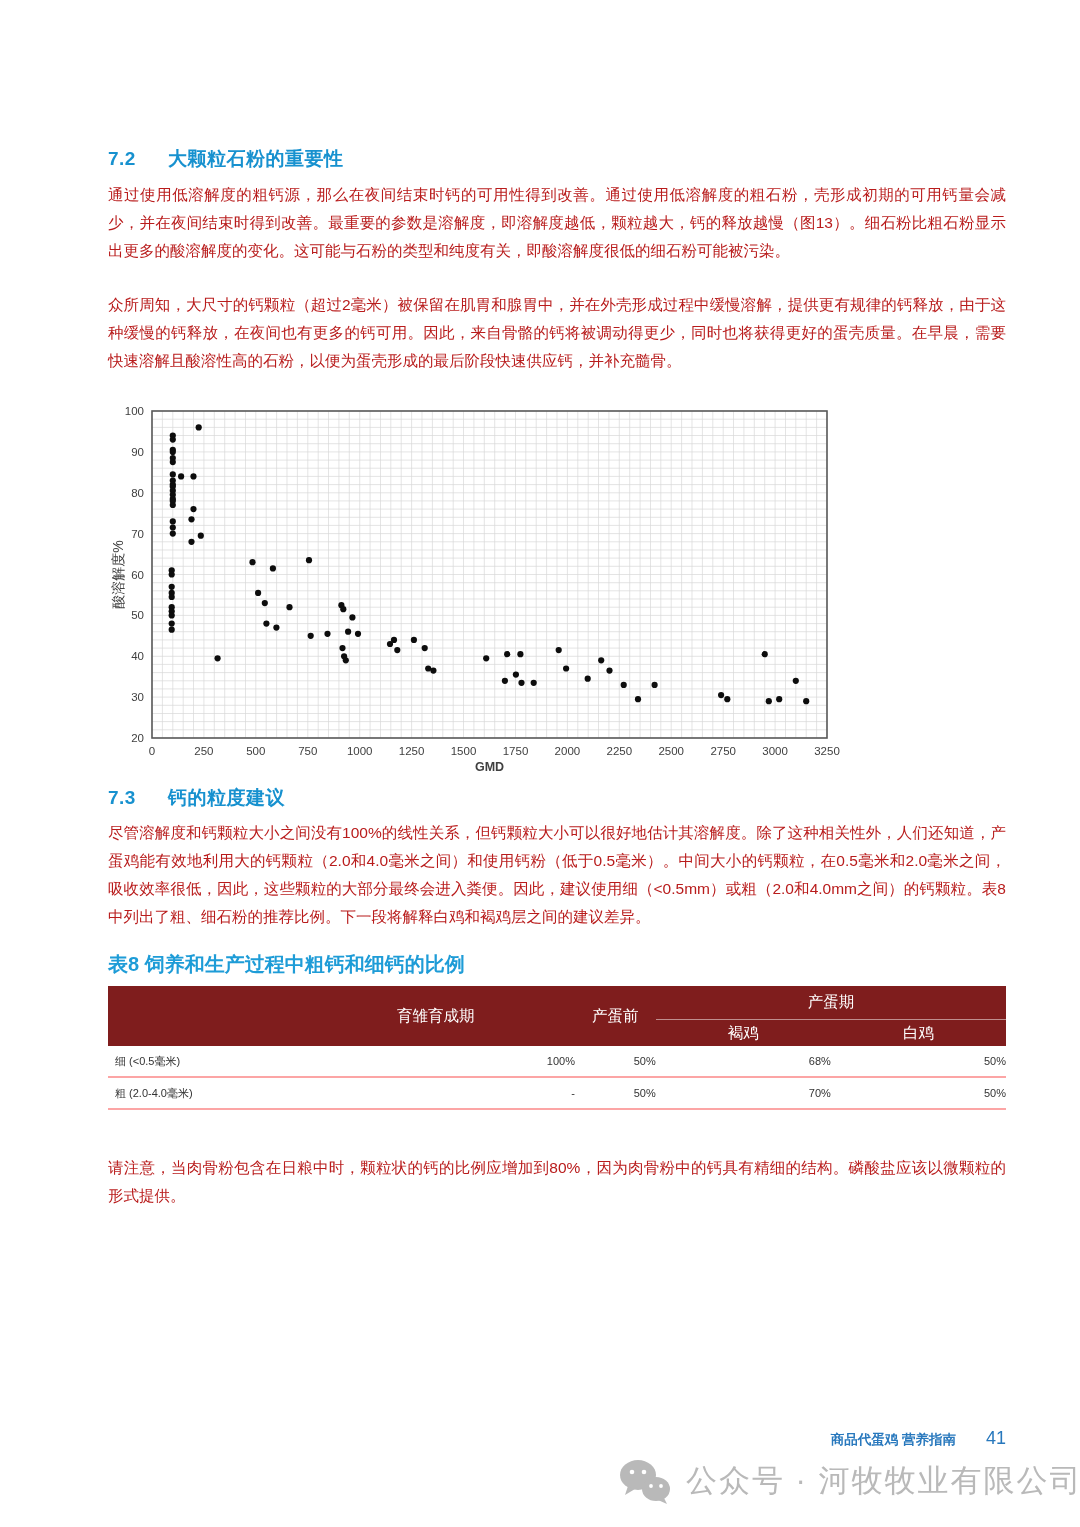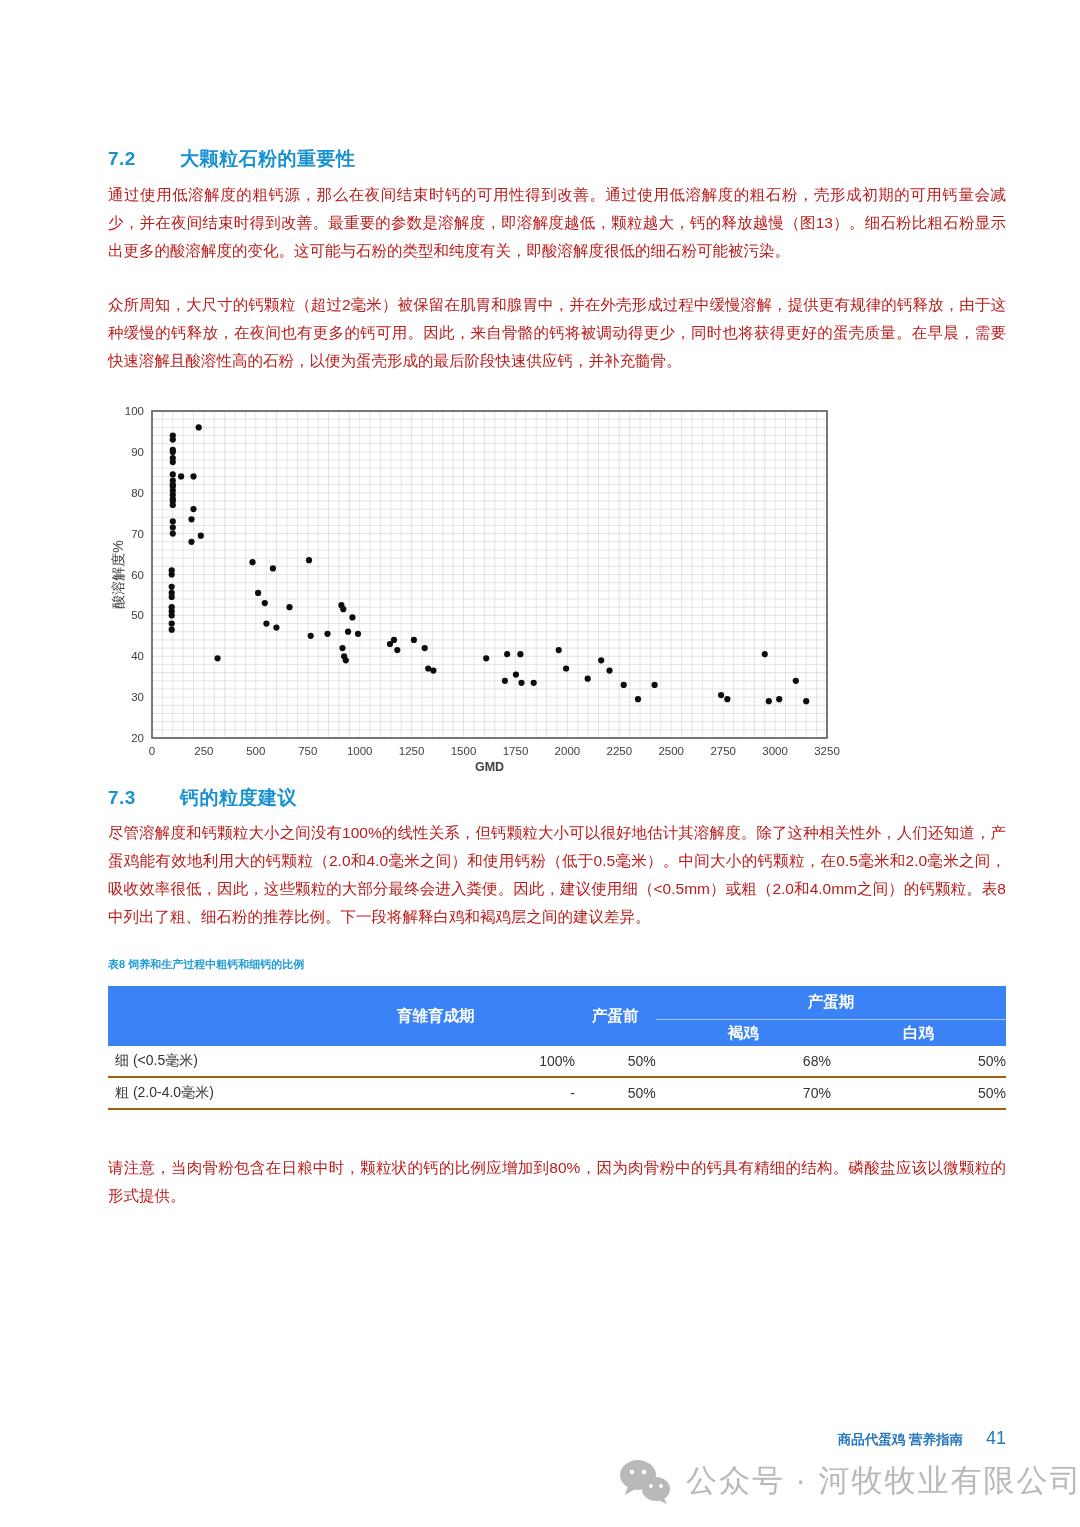--- a/index.html
+++ b/index.html
@@ -2,53 +2,53 @@
 <html><head>
 <meta charset="utf-8">
 <style>
   html,body{margin:0;padding:0;}
   body{
     width:1080px;height:1527px;background:#ffffff;position:relative;
     font-family:"Liberation Sans","DejaVu Sans",sans-serif;
     -webkit-font-smoothing:antialiased;
   }
   .content{position:absolute;left:108px;top:147px;width:898px;}
-  .sec-head{display:flex;gap:44px;color:#1791cf;font-size:19px;font-weight:bold;line-height:24px;letter-spacing:0.5px;}
+  .sec-head{display:flex;gap:32px;color:#1791cf;font-size:19px;font-weight:bold;line-height:24px;letter-spacing:0.5px;}
   .para{font-size:15.5px;color:#b91c1c;line-height:28px;text-align:justify;margin:0;}
   .p1{margin-top:10px;}
   .p2{margin-top:26px;}
   .p3{margin-top:32px;}
   .fig-caption{margin-top:50px;color:#1e9cd7;font-size:14.5px;font-weight:bold;line-height:19px;}
   .chart-wrap{margin-top:30px;height:372px;position:relative;}
   .chart-wrap svg{position:absolute;left:0;top:0;}
   .h73{margin-top:9px;}
   .p73{margin-top:9px;}
-  .tbl-caption{margin-top:24px;color:#1e9cd7;font-size:11px;font-weight:bold;line-height:19px;}
+  .tbl-caption{margin-top:24px;color:#1e9cd7;font-size:20px;font-weight:bold;line-height:19px;}
   .tbl{margin-top:12px;width:100%;}
   .tbl-head{
     display:grid;grid-template-columns:21% 31% 9% 19.5% 19.5%;grid-template-rows:33px 27px;
-    background:#3b82f6;color:#ffffff;font-weight:bold;font-size:15.5px;
+    background:#7f1d1d;color:#ffffff;font-weight:normal;font-size:15.5px;
   }
   .th{display:flex;align-items:center;justify-content:center;}
   .spanrows{grid-row:1 / span 2;}
   .c1{grid-column:1;}
   .laying{grid-column:4 / span 2;grid-row:1;}
   .sub{grid-row:2;border-top:1px solid rgba(255,255,255,0.5);text-align:center;}
   .sub.brown{grid-column:4;}
   .sub.white{grid-column:5;}
   .tbl-row{
     display:grid;grid-template-columns:21% 31% 9% 19.5% 19.5%;
-    height:30px;align-items:center;font-size:14px;color:#333333;
-    border-bottom:2px solid #a16207;
+    height:30px;align-items:center;font-size:11px;color:#333333;
+    border-bottom:2px solid #fca5a5;
   }
   .tbl-row .lbl{padding-left:7px;text-align:left;}
   .tbl-row .val{text-align:right;}
   .note{margin-top:44px;}
   .footer{
-    position:absolute;top:1428px;right:74px;display:flex;align-items:baseline;gap:23px;
+    position:absolute;top:1428px;right:74px;display:flex;align-items:baseline;gap:30px;
     color:#2878bd;
   }
   .footer .ft-text{font-size:13.5px;font-weight:bold;}
   .footer .ft-page{font-size:18px;}
   .watermark{
     position:absolute;top:1458px;left:618px;display:flex;align-items:center;gap:14px;
     color:#b9b9b9;font-size:31px;letter-spacing:2px;white-space:nowrap;
   }
 </style>
 </head>

